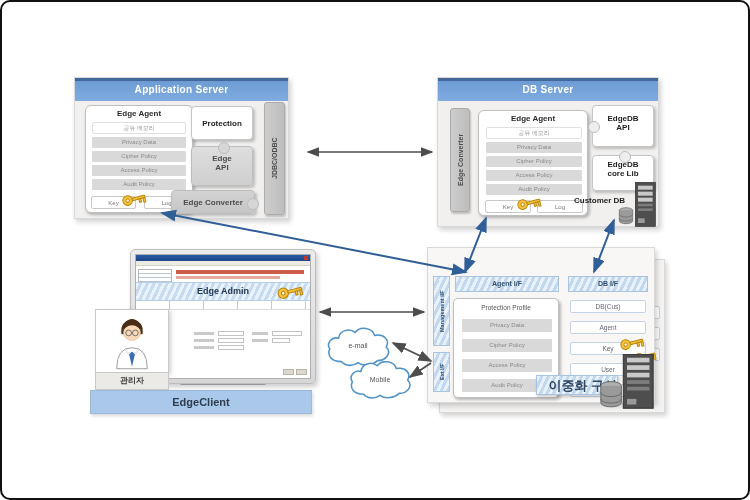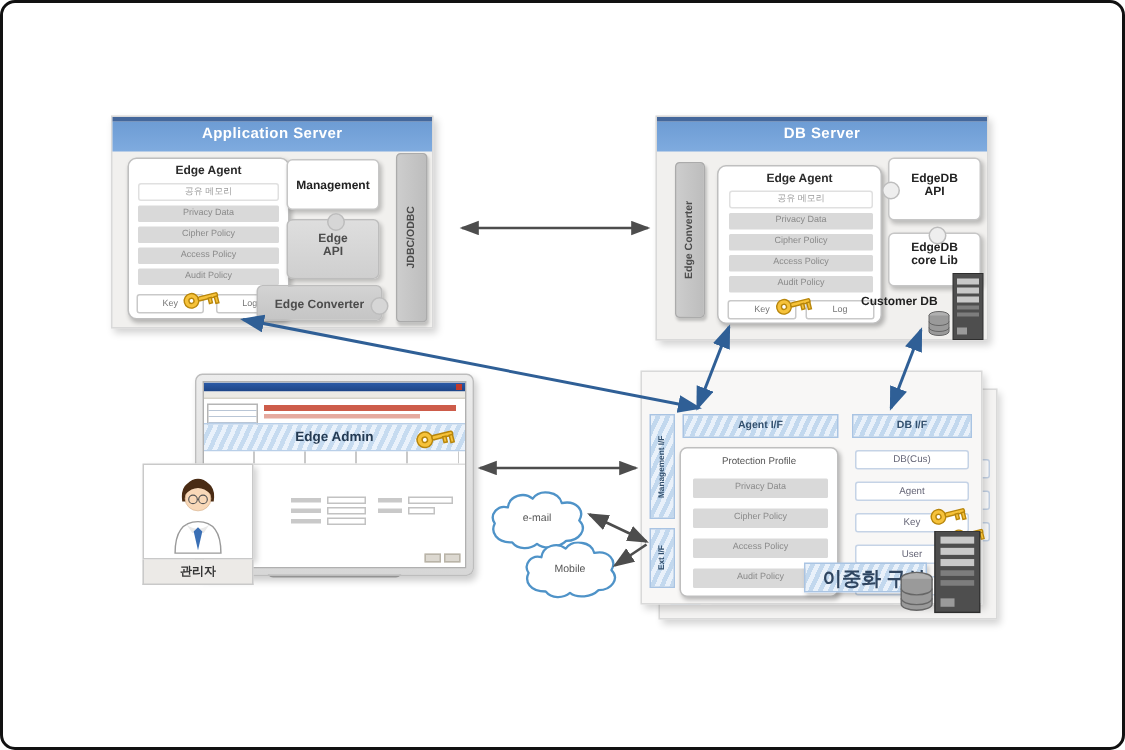--- a/index.html
+++ b/index.html
@@ -57,21 +57,21 @@
               <circle cx="8" cy="8" r="5.2"></circle>
               <circle cx="8" cy="8" r="1.8" fill="#fff"></circle>
               <rect x="13" y="6.6" width="14" height="2.8" rx="1"></rect>
               <rect x="20" y="9" width="2.2" height="4"></rect>
               <rect x="24.5" y="9" width="2.2" height="5"></rect>
             </g>
           </svg>
       </div>
     </div>
 
-    <div class="abs pz-w" style="left:116px;top:28px;width:62px;height:34px;line-height:34px;">Management</div>
+    <div class="abs pz-w" style="left:116px;top:28px;width:62px;height:34px;line-height:34px;">Protection</div>
 
     <div class="abs pz-g" style="left:116px;top:68px;width:62px;height:40px;padding-top:7px;">
       <div class="nub" style="left:26px;top:-5px;"></div>
       <span style="display:block;">Edge</span>
       <span style="display:block;">API</span>
     </div>
 
     <div class="abs pz-g" style="left:96px;top:112px;width:84px;height:24px;line-height:24px;background:linear-gradient(#d3d3d3,#c5c5c5);">
       <div class="nub" style="right:-5px;top:7px;"></div>
       <span>Edge Converter</span>
@@ -267,20 +267,21 @@
       <circle cx="18.5" cy="20.5" r="3" fill="none" stroke="#555" stroke-width="0.8"></circle>
       <circle cx="25.5" cy="20.5" r="3" fill="none" stroke="#555" stroke-width="0.8"></circle>
       <path d="M21.5 20.5 h1" stroke="#555" stroke-width="0.8"></path>
       <path d="M6 58 q0-22 16-22 q16 0 16 22 z" fill="#fff" stroke="#9a9a9a"></path>
       <path d="M14 38 q8 6 16 0 l-4 6 h-8 z" fill="#e9e9e9"></path>
       <path d="M22 40 l-3 3 3 13 3-13 z" fill="#3a6fb5"></path>
     </svg>
   </div>
   <div class="abs" style="left:93px;top:371px;width:74px;height:17px;background:#eceae7;border:1px solid #c9c9c9;border-top:none;text-align:center;font-size:8px;font-weight:bold;color:#333;line-height:16px;z-index:6;">관리자</div>
 
+  <div class="abs lt-title" style="left:88px;top:388px;width:222px;height:24px;line-height:23px;font-size:11px;box-shadow:1px 2px 3px rgba(0,0,0,.15);">EdgeClient</div>
 
   <div class="abs" style="left:322px;top:325px;width:68px;height:42px;z-index:9;">
     <svg viewBox="0 0 70 42" width="68" height="42">
         <path d="M18 35 C7 35 3 28 6 22 C2 16 8 9 15 11 C16 3 26 0 32 5 C37 -2 50 0 52 8 C62 6 68 13 64 20 C70 26 64 34 55 34 C50 39 40 40 35 36 C30 40 22 40 18 35 Z" fill="#fff" stroke="#4f93c8" stroke-width="1.6" stroke-linejoin="round"></path>
       </svg>
     <div class="cloud-label" style="top:15px;">e-mail</div>
   </div>
   <div class="abs" style="left:342px;top:359px;width:72px;height:40px;z-index:9;">
     <svg viewBox="0 0 70 42" width="72" height="40">
         <path d="M18 35 C7 35 3 28 6 22 C2 16 8 9 15 11 C16 3 26 0 32 5 C37 -2 50 0 52 8 C62 6 68 13 64 20 C70 26 64 34 55 34 C50 39 40 40 35 36 C30 40 22 40 18 35 Z" fill="#fff" stroke="#4f93c8" stroke-width="1.6" stroke-linejoin="round"></path>

